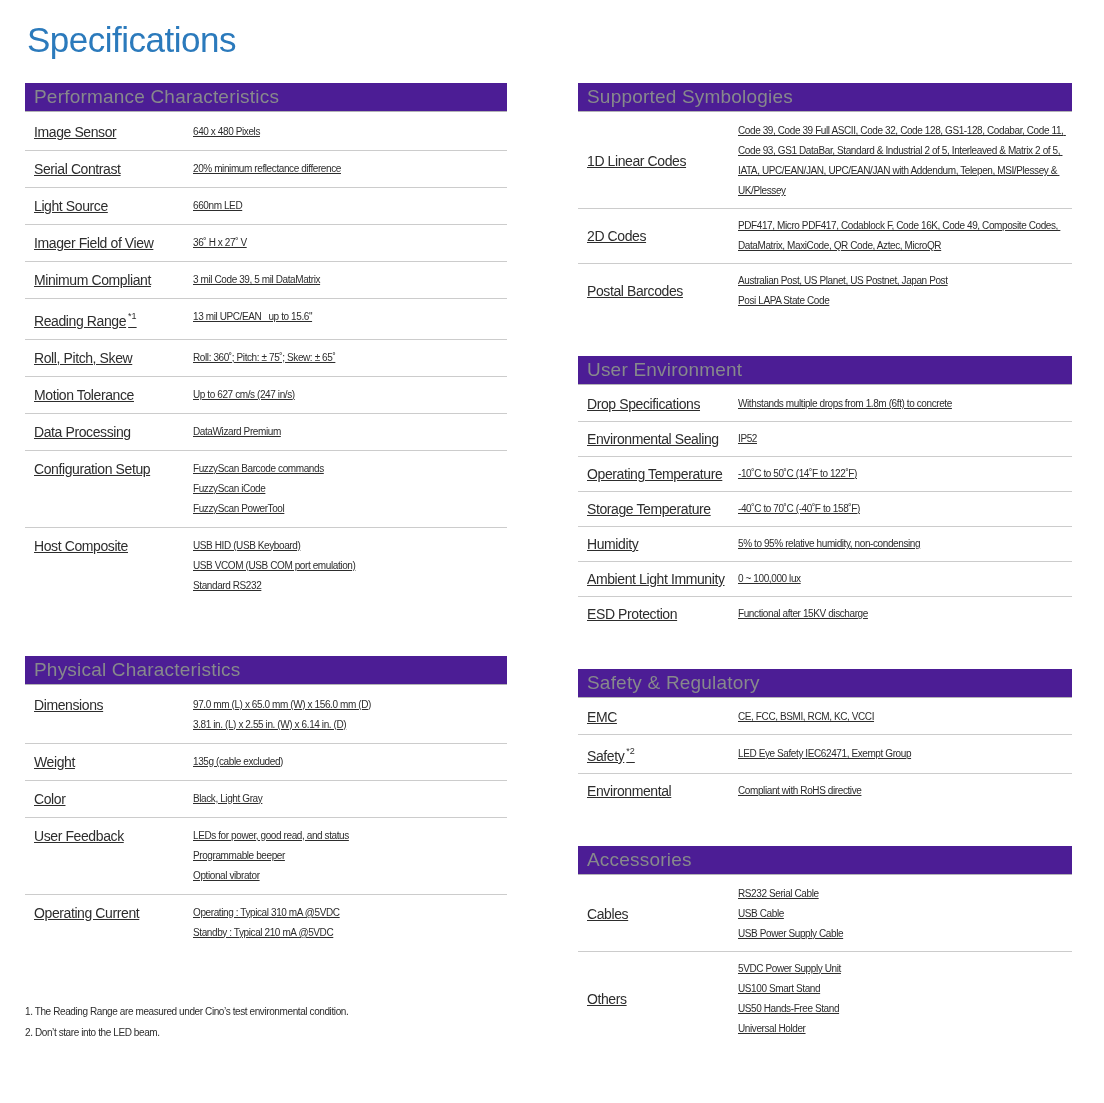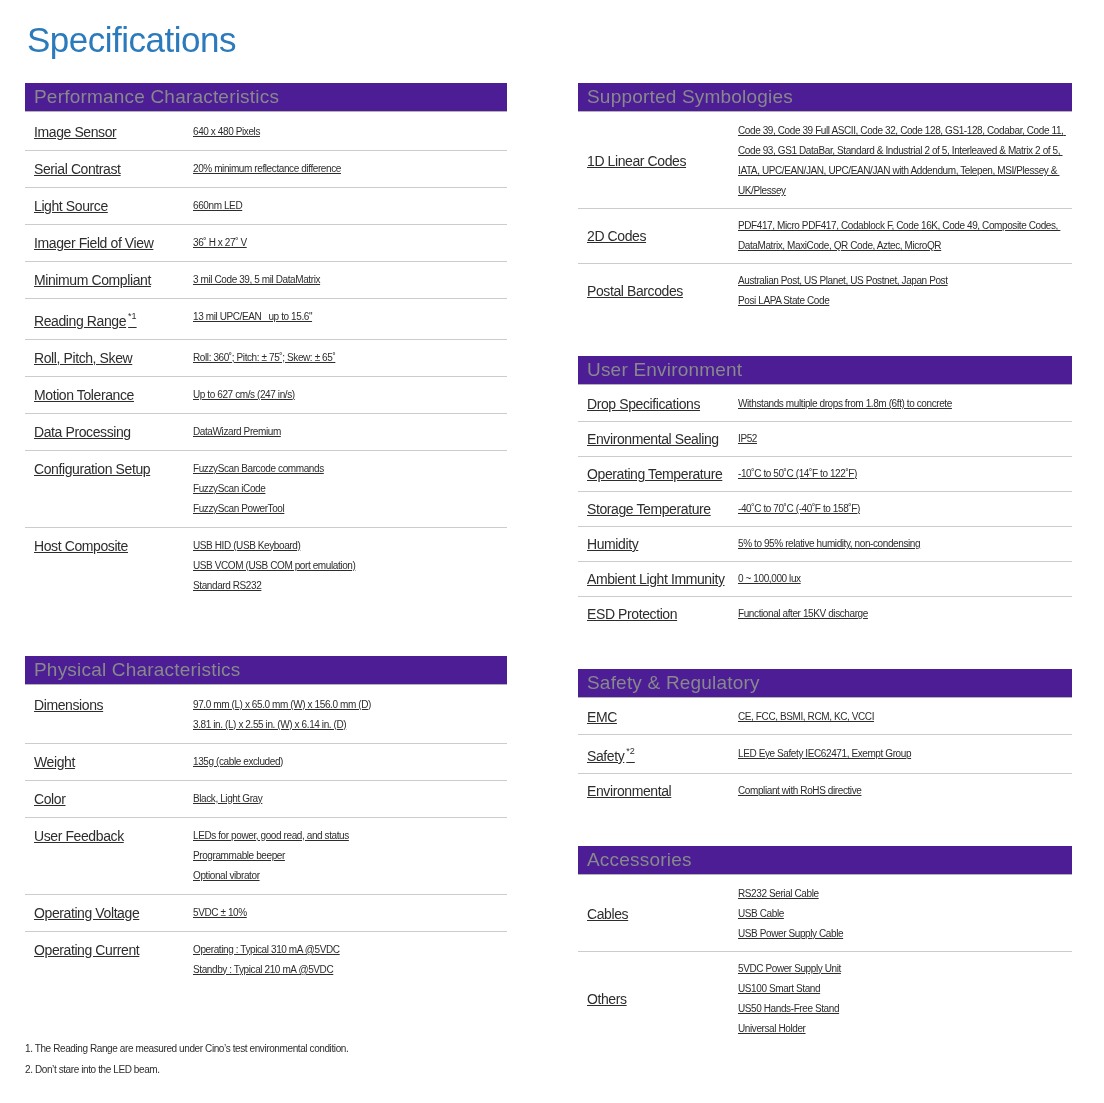--- a/index.html
+++ b/index.html
@@ -181,24 +181,20 @@
     <div class="val">Black, Light Gray</div>
   </div>
 
   <div class="row">
     <div class="key"><span class="key-text">User Feedback</span></div>
     <div class="val">LEDs for power, good read, and status
 Programmable beeper
 Optional vibrator</div>
   </div>
 
-  <div class="row">
-    <div class="key"><span class="key-text">Operating Voltage</span></div>
-    <div class="val">5VDC ± 10%</div>
-  </div>
 
   <div class="row">
     <div class="key"><span class="key-text">Operating Current</span></div>
     <div class="val">Operating : Typical 310 mA @5VDC
 Standby : Typical 210 mA @5VDC</div>
   </div>
 </div>
   </section>
 </div>
       <div class="footnotes">

